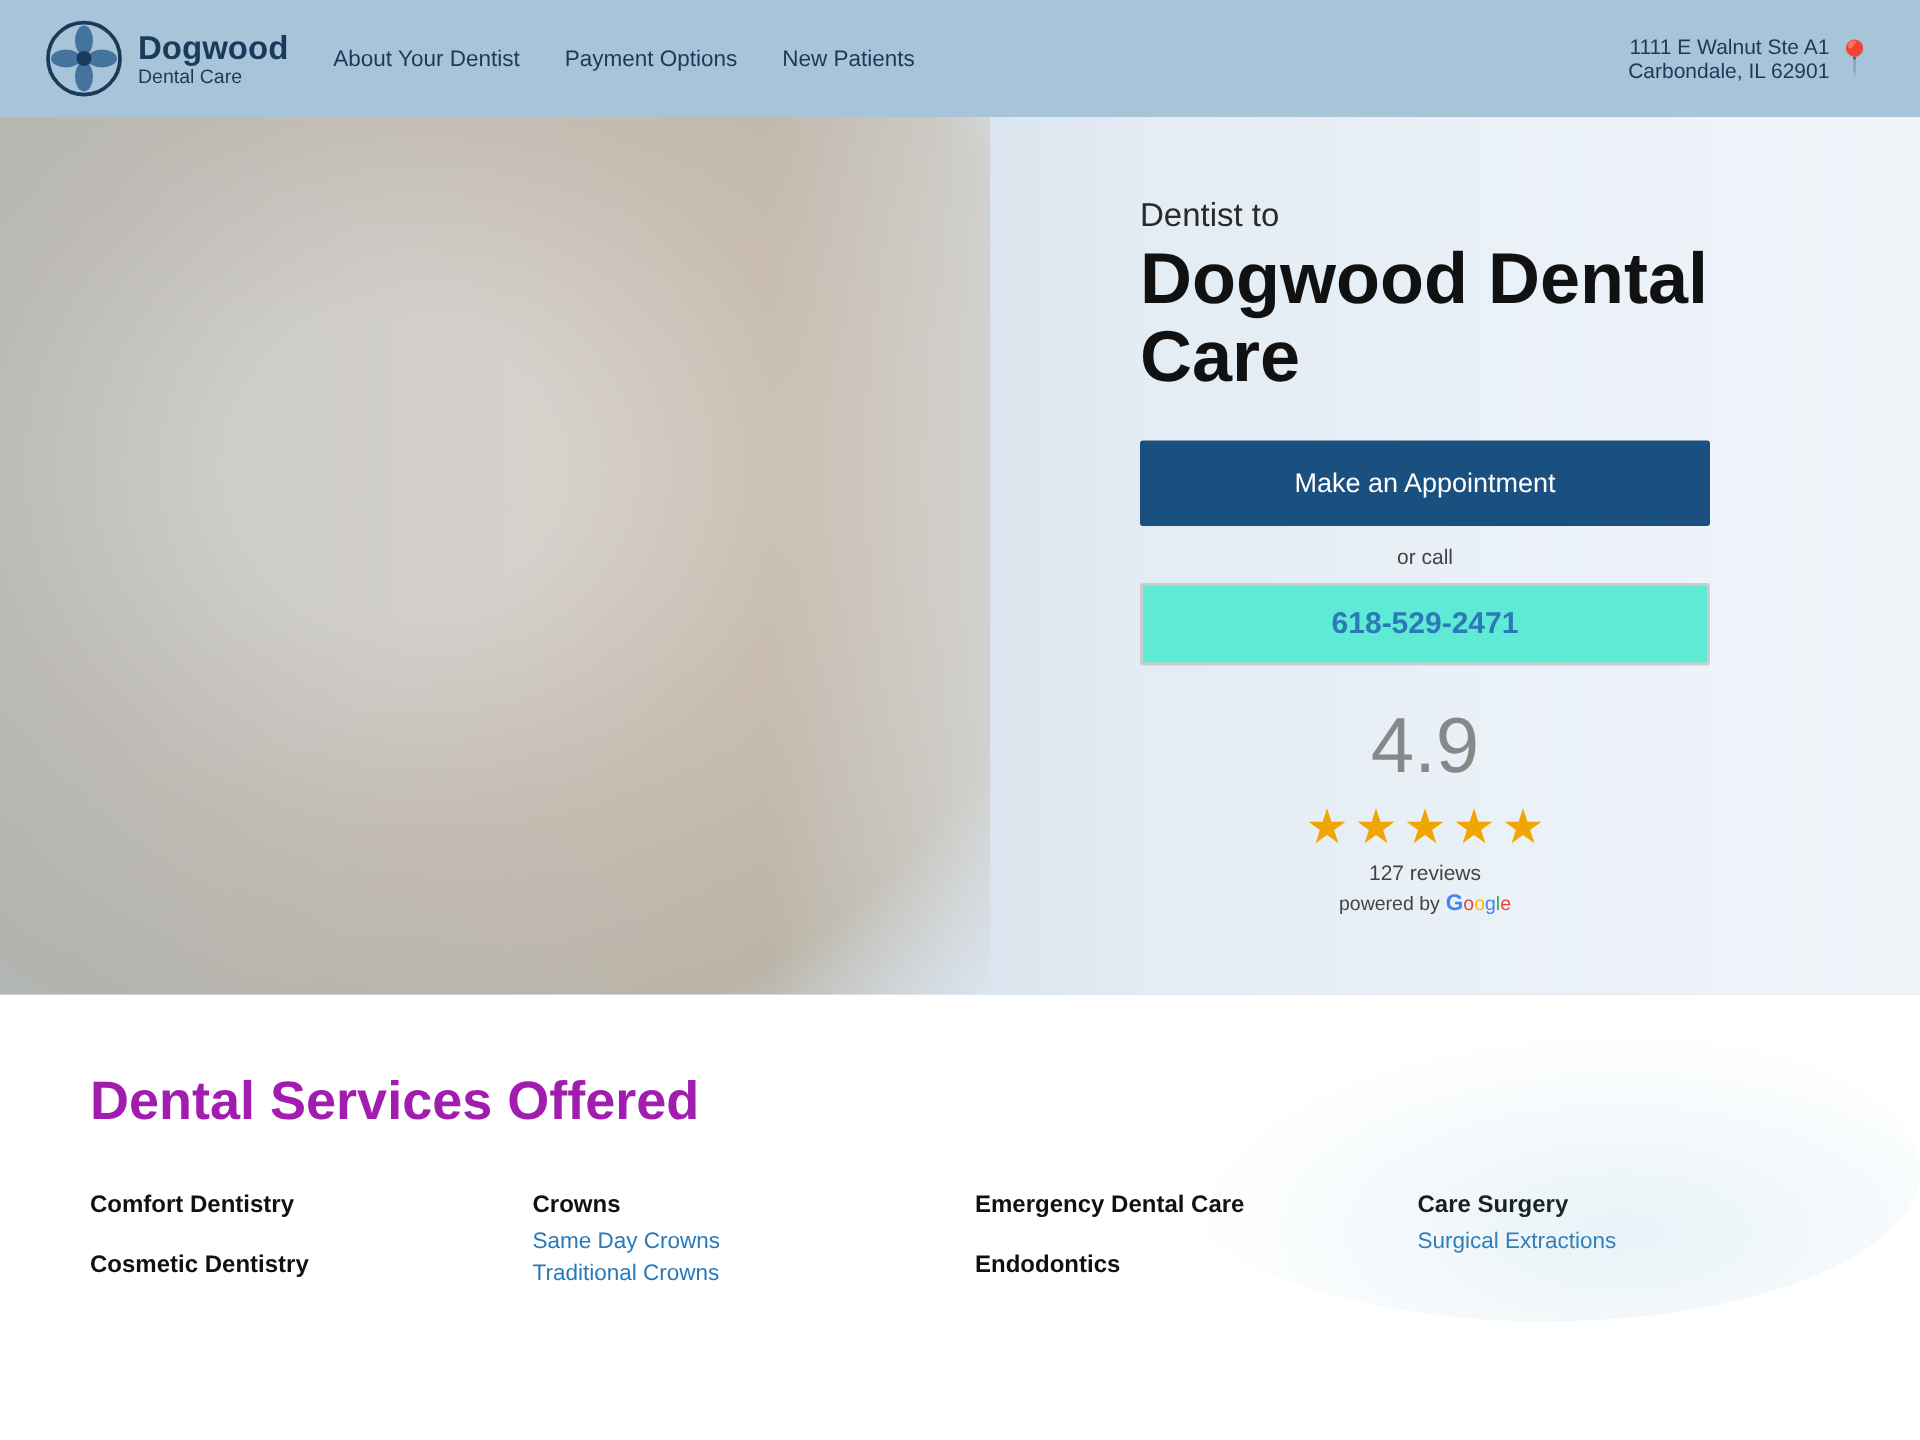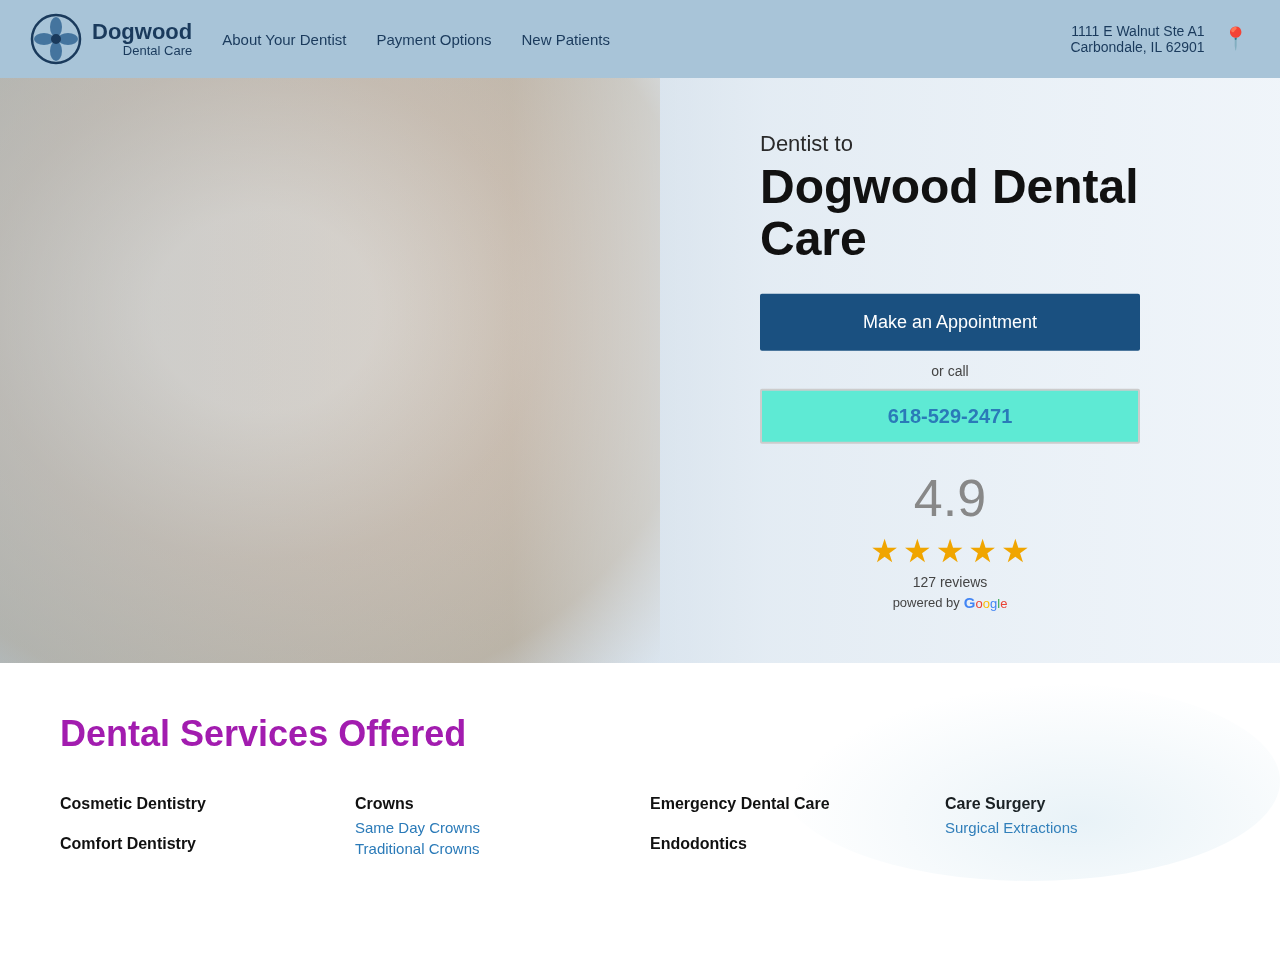--- a/index.html
+++ b/index.html
@@ -25,21 +25,20 @@
       gap: 10px;
     }
     .logo-icon {
       width: 52px;
       height: 52px;
     }
     .logo-text {
       display: flex;
       flex-direction: column;
       line-height: 1.1;
-      text-align: right;
     }
     .logo-name {
       font-size: 22px;
       font-weight: bold;
       color: #1a3a5c;
     }
     .logo-sub {
       font-size: 13px;
       color: #1a3a5c;
     }
@@ -49,21 +48,21 @@
     }
     .nav a {
       color: #1a3a5c;
       text-decoration: none;
       font-size: 15px;
       font-weight: 500;
     }
     .header-right {
       display: flex;
       align-items: center;
-      gap: 18px;
+      gap: 3px;
       color: #1a3a5c;
       font-size: 14px;
       text-align: right;
     }
     .map-pin {
       color: #1a3a5c;
       font-size: 22px;
     }
 
     
@@ -312,22 +311,22 @@
   </div>
 </section>
 
 <section class="services">
   <h2 class="services-title">Dental Services Offered</h2>
   <div class="services-content">
     <div class="services-wave"></div>
     <div class="services-grid">
 
       <div class="service-col">
+        <span class="service-category">Comfort Dentistry</span>
         <span class="service-category">Cosmetic Dentistry</span>
-        <span class="service-category">Comfort Dentistry</span>
       </div>
 
       <div class="service-col">
         <span class="service-category">Crowns</span>
         <a class="service-item" href="#">Same Day Crowns</a>
         <a class="service-item" href="#">Traditional Crowns</a>
       </div>
 
       <div class="service-col">
         <span class="service-category">Emergency Dental Care</span>

